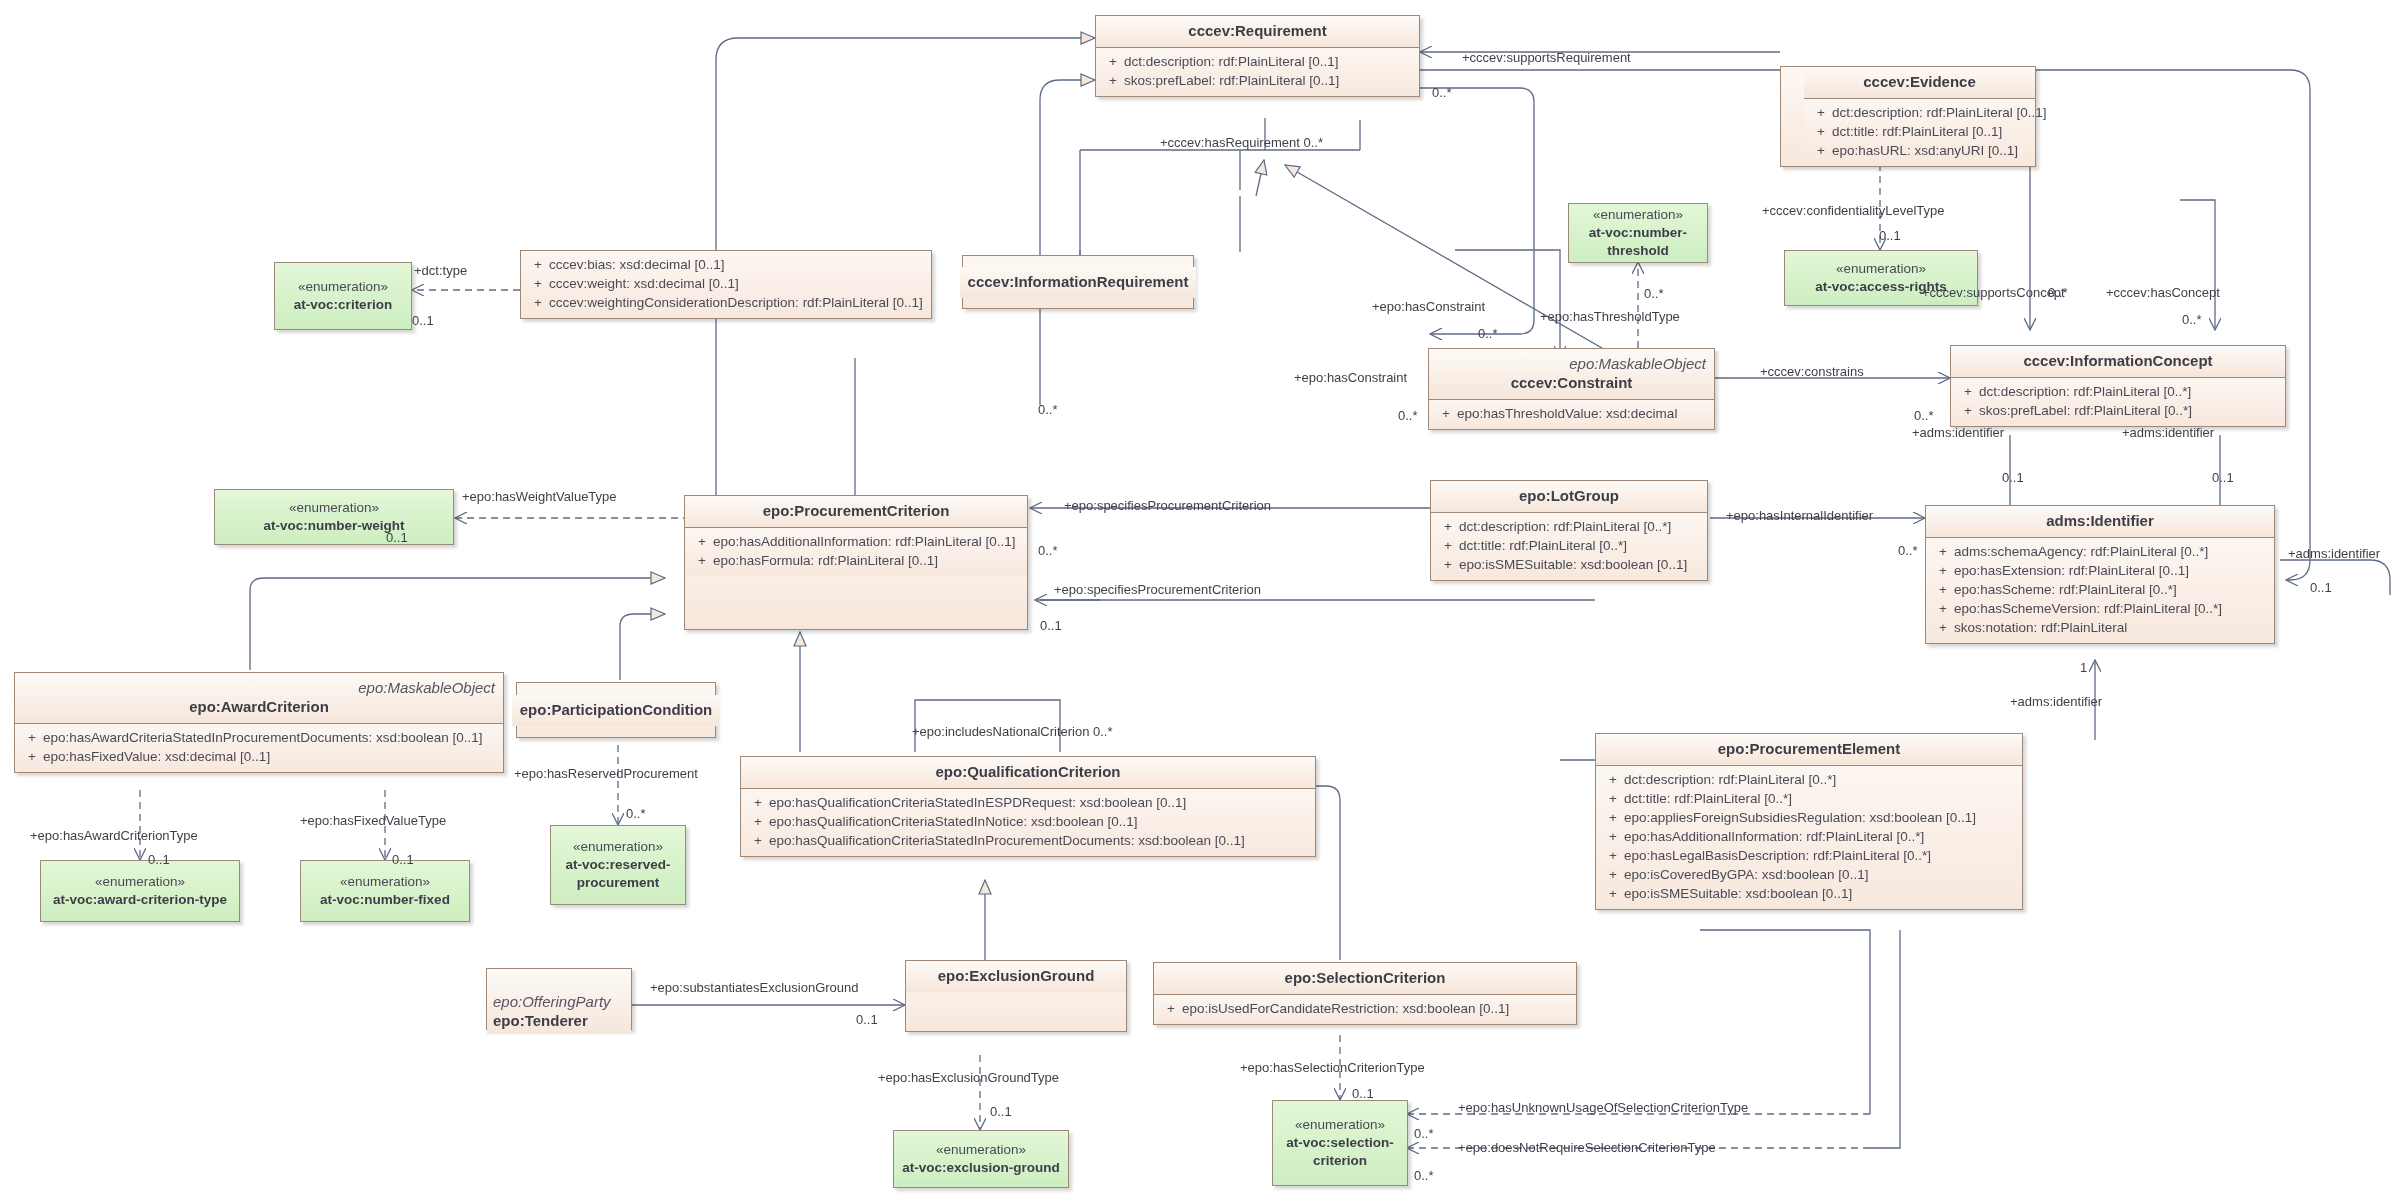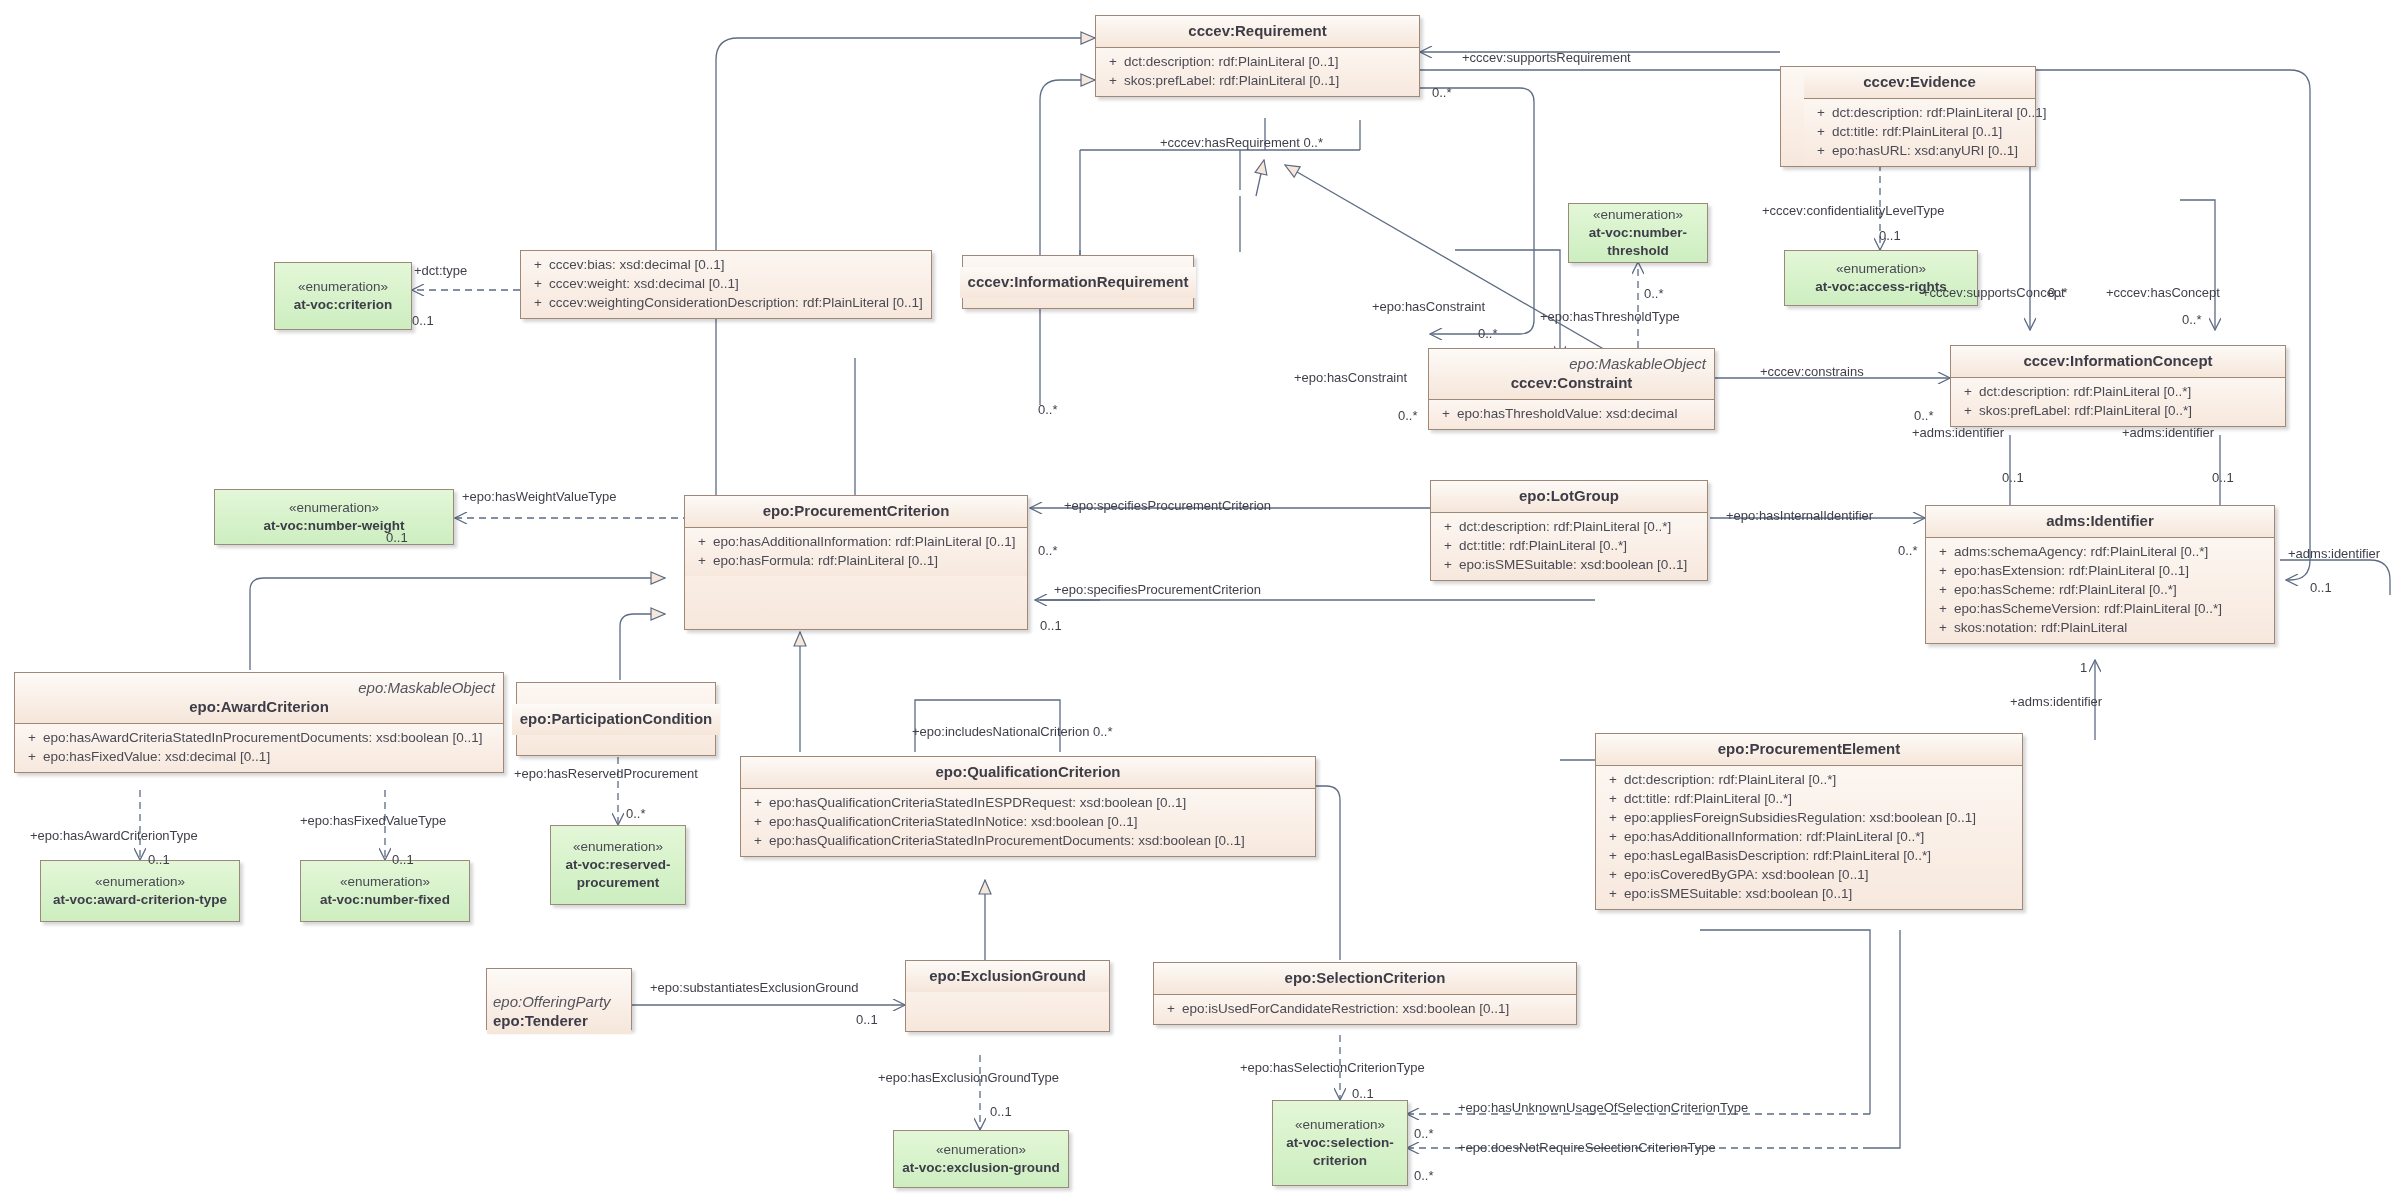--- a/index.html
+++ b/index.html
@@ -327,21 +327,21 @@
     <div class="hdr">
       <span class="stereo-right">epo:MaskableObject</span>
       <span class="cname">epo:AwardCriterion</span>
     </div>
     <div class="attrs">
       <div class="attr"><span class="vis">+</span><span>epo:hasAwardCriteriaStatedInProcurementDocuments: xsd:boolean [0..1]</span></div>
       <div class="attr"><span class="vis">+</span><span>epo:hasFixedValue: xsd:decimal [0..1]</span></div>
     </div>
   </div>
 
-  <div class="uml" style="left:516px; top:682px; width:200px; height:74px; display:flex; align-items:center; justify-content:center;">
+  <div class="uml" style="left:516px; top:682px; width:200px; height:56px; display:flex; align-items:center; justify-content:center;">
     <div class="hdr" style="width:100%;">
       <span class="cname">epo:ParticipationCondition</span>
     </div>
   </div>
 
   <div class="uml withattrs" style="left:740px; top:756px; width:576px;">
     <div class="hdr">
       <span class="cname">epo:QualificationCriterion</span>
     </div>
     <div class="attrs">
@@ -366,21 +366,21 @@
     </div>
   </div>
 
   <div class="uml" style="left:486px; top:968px; width:146px; height:62px;">
     <div class="hdr" style="padding:4px 6px;">
       <span class="stereo-right" style="text-align:left;margin-top:20px;">epo:OfferingParty</span>
       <span class="cname" style="text-align:left;">epo:Tenderer</span>
     </div>
   </div>
 
-  <div class="uml" style="left:905px; top:960px; width:205px; height:72px; display:flex; align-items:flex-start; justify-content:center;">
+  <div class="uml" style="left:905px; top:960px; width:222px; height:72px; display:flex; align-items:flex-start; justify-content:center;">
     <div class="hdr" style="width:100%;">
       <span class="cname">epo:ExclusionGround</span>
     </div>
   </div>
 
   <div class="uml withattrs" style="left:1153px; top:962px; width:424px;">
     <div class="hdr">
       <span class="cname">epo:SelectionCriterion</span>
     </div>
     <div class="attrs">

